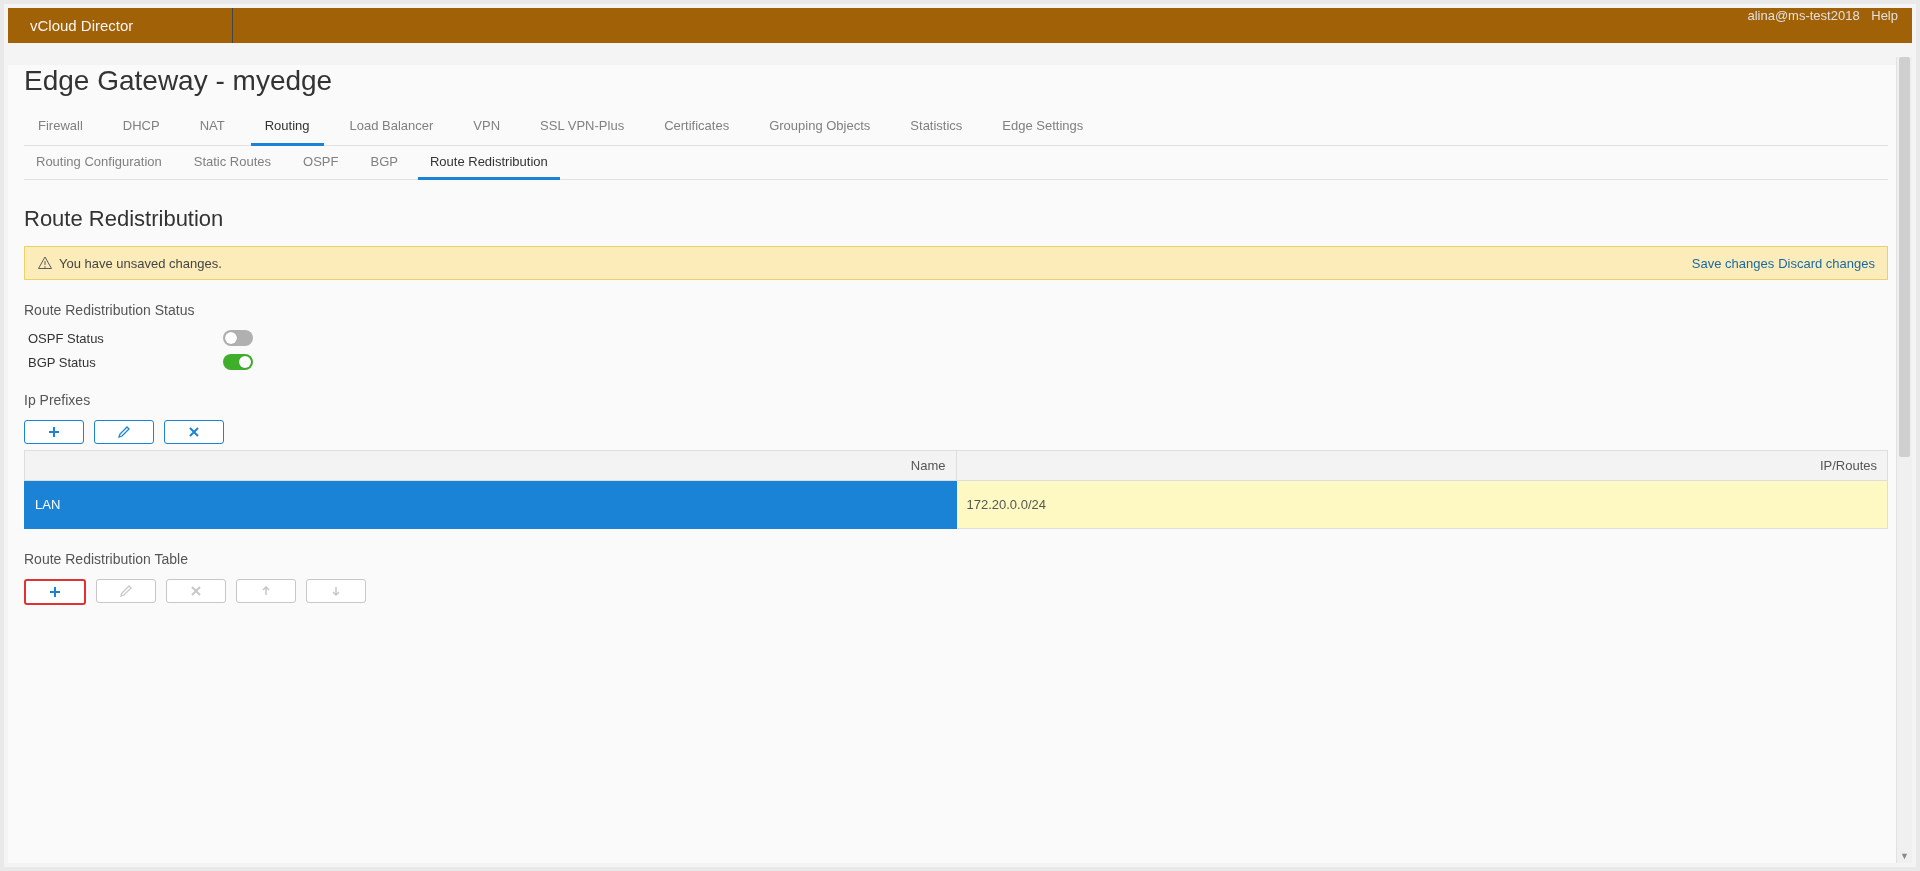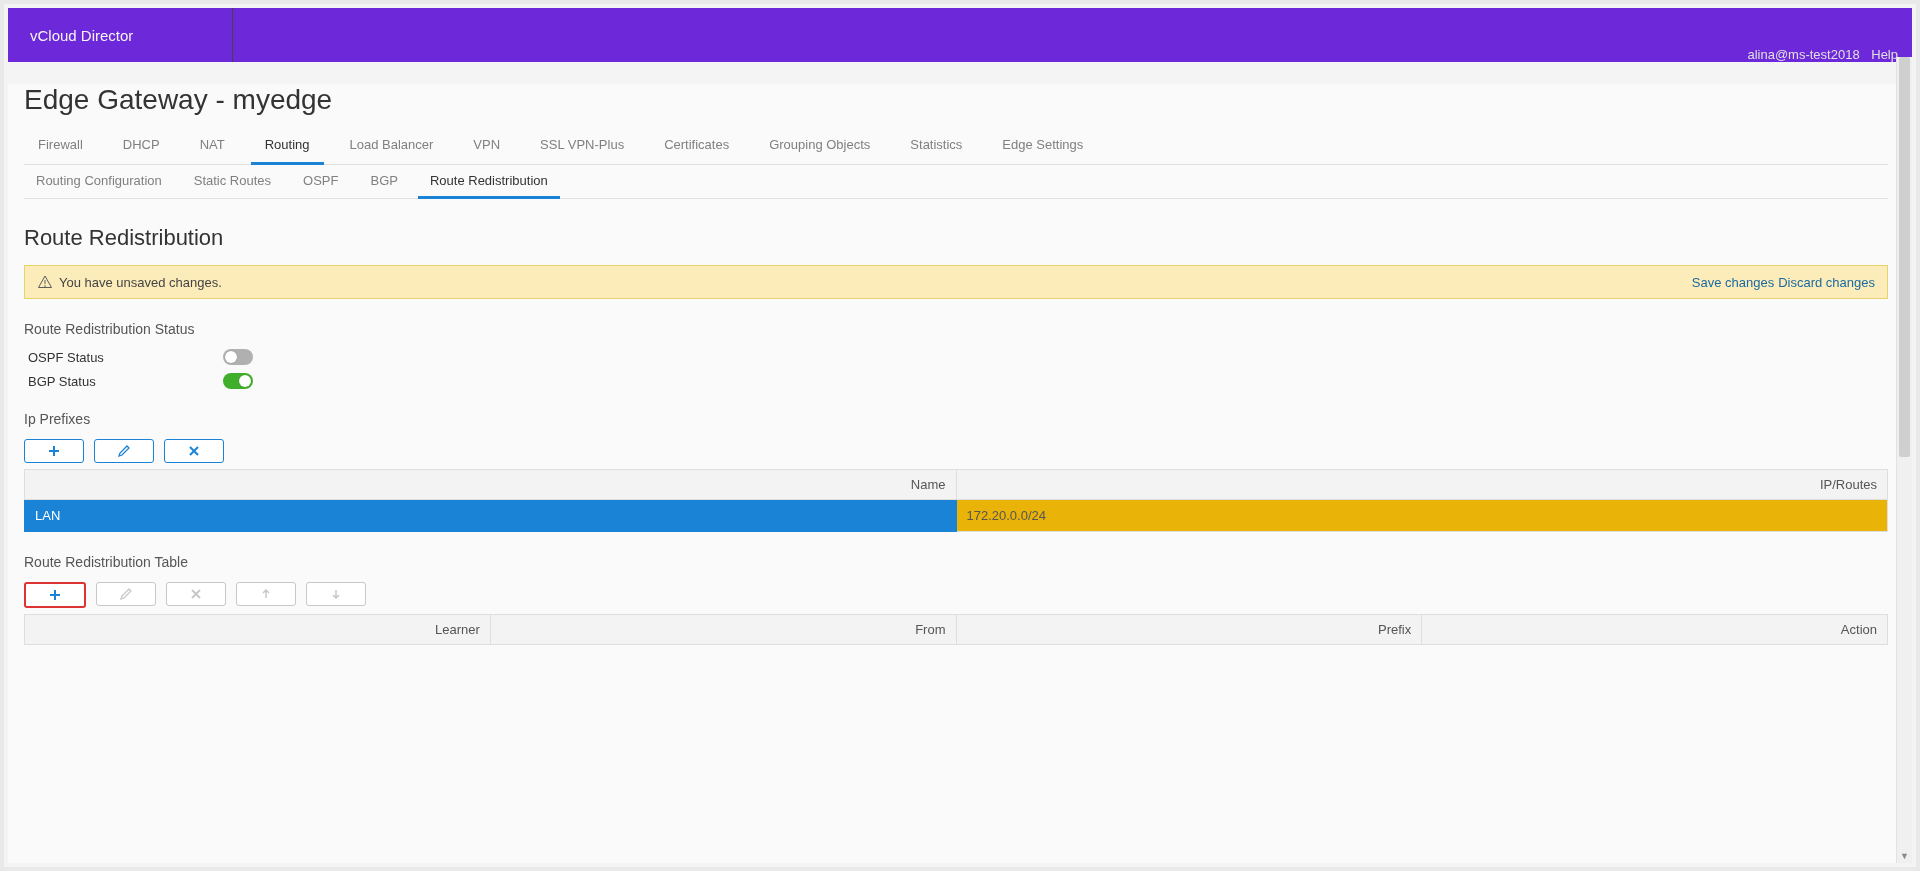--- a/index.html
+++ b/index.html
@@ -14,25 +14,25 @@
     border:4px solid #e9e9e9;
     position:relative;
   }
   .viewport{
     position:absolute;
     inset:4px;
     overflow:hidden;
   }
   
   .topbar{
-    height:54px;
-    background:#6d28d9;
+    height:35px;
+    background:#a16207;
     color:#f5f5f5;
     display:flex;
-    align-items:flex-end;
+    align-items:flex-start;
     font-size:15px;
   }
   .topbar .brand{
     padding:0 22px;
     border-right:1px solid #444;
     height:100%;
     display:flex;
     align-items:center;
     font-weight:400;
     min-width:225px;
@@ -160,24 +160,24 @@
   table.grid th{
     text-align:right;
     font-weight:400;
     color:#555;
     background:#f3f3f3;
     border:1px solid #dedede;
     padding:7px 10px;
   }
   table.grid td{
     border:1px solid #dedede;
-    padding:8px 10px;
+    padding:16px 10px;
     background:#fff;
   }
-  table.grid tr.selhalf td{background:#eab308;}
+  table.grid tr.selhalf td{background:#fef9c3;}
   table.grid tr.sel td.first{background:#1a83d6;color:#fff;border-color:#1a83d6;}
   
   .scroll{
     position:absolute;right:0;top:49px;bottom:0;width:15px;
     background:#f0f0f0;border-left:1px solid #e2e2e2;
   }
   .scroll .thumb{
     position:absolute;left:2px;right:2px;top:0;height:400px;
     background:#cfcfcf;border-radius:2px;
   }
@@ -315,31 +315,20 @@
             <path d="M5 1v8M2 4l3-3 3 3" stroke="#c7c7c7" stroke-width="1.5" fill="none"></path>
           </svg>
       </div>
       <div class="btn disabled">
         <svg width="10" height="10" viewBox="0 0 10 10">
             <path d="M5 1v8M2 6l3 3 3-3" stroke="#c7c7c7" stroke-width="1.5" fill="none"></path>
           </svg>
       </div>
     </div>
 
-    <table class="grid">
-      <thead>
-        <tr>
-          <th style="width:25%">Learner</th>
-          <th style="width:25%">From</th>
-          <th style="width:25%">Prefix</th>
-          <th style="width:25%">Action</th>
-        </tr>
-      </thead>
-      <tbody></tbody>
-    </table>
 
   </div>
 
   <div class="scroll">
     <div class="arrow up">▲</div>
     <div class="thumb"></div>
     <div class="arrow dn">▼</div>
   </div>
 
 </div>

